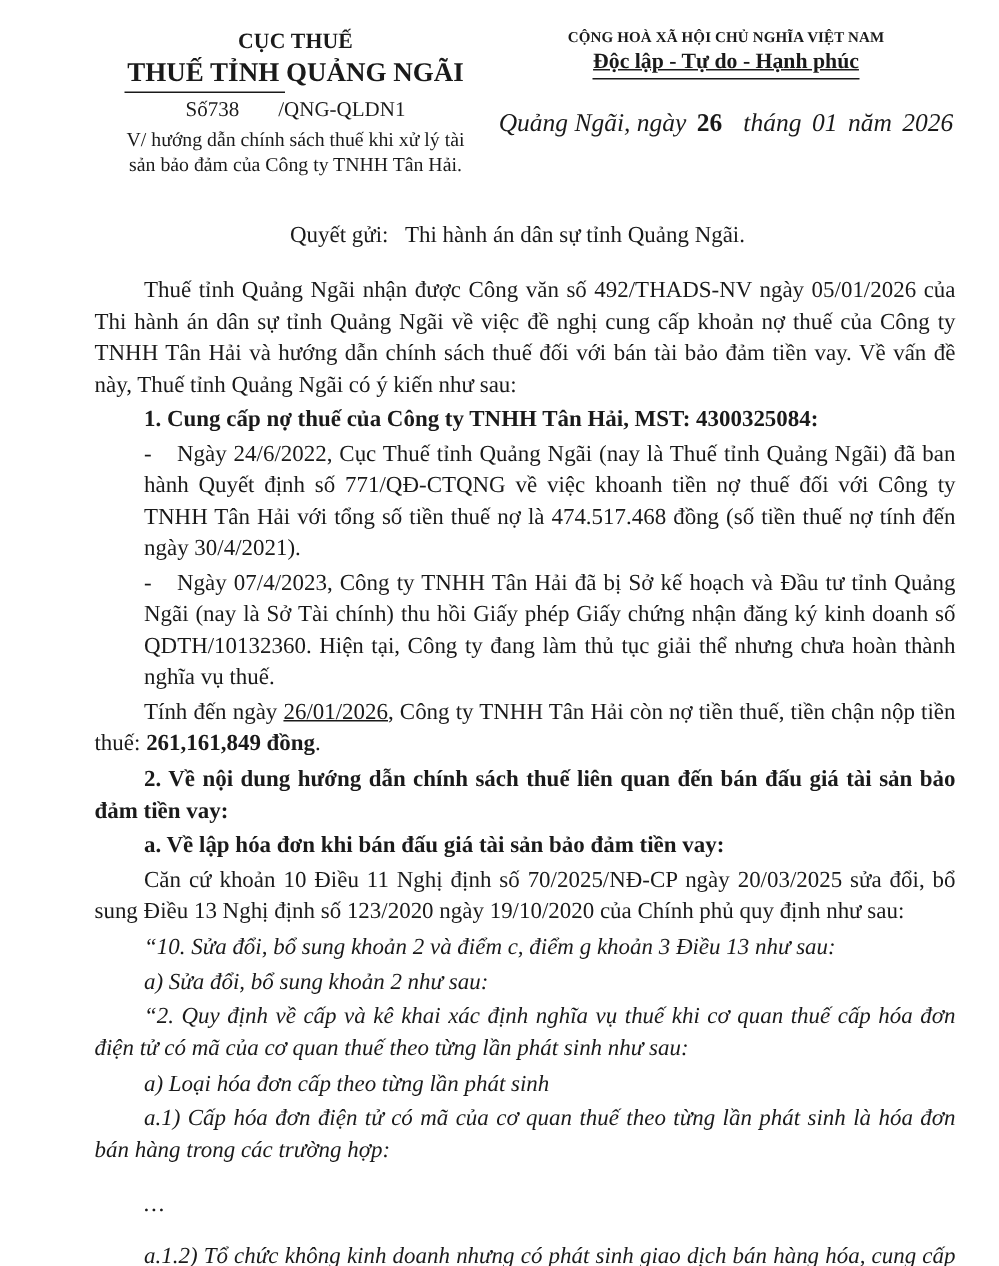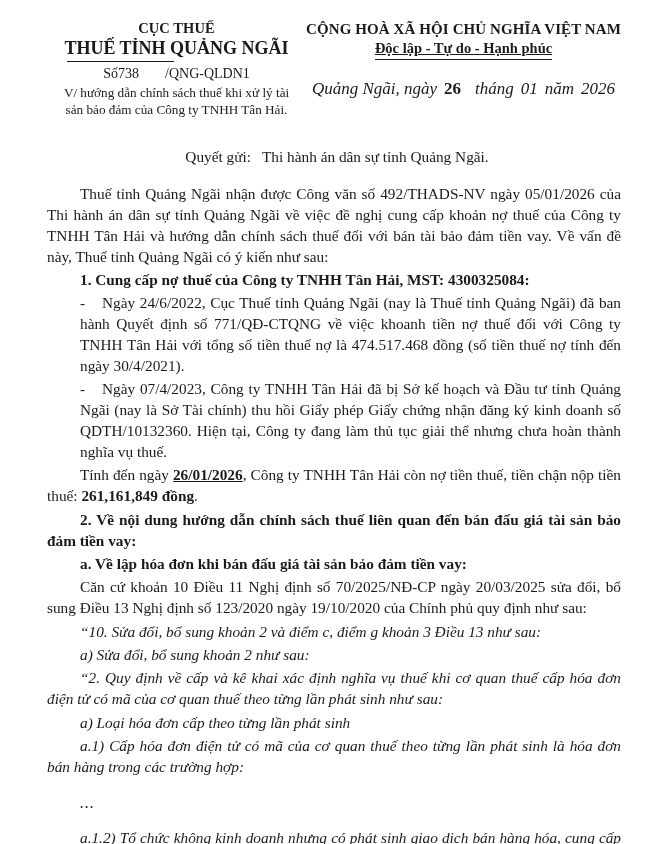--- a/index.html
+++ b/index.html
@@ -14,21 +14,21 @@
     overflow: hidden;
     font-family: "Liberation Serif", "DejaVu Serif", serif;
     color: #1a1a1a;
     -webkit-font-smoothing: antialiased;
   }
   .page {
     position: relative;
     width: 666px;
     height: 664px;
     box-sizing: border-box;
-    padding: 14px 29px 0 47px;
+    padding: 14px 29px 0 63px;
   }
 
   
   .header {
     display: flex;
     align-items: flex-start;
     width: 574px;
   }
   .header-left {
     width: 268px;
@@ -64,21 +64,21 @@
     white-space: nowrap;
   }
   .doc-no-row .gap { display: inline-block; width: 26px; }
   .subject {
     font-size: 13.2px;
     line-height: 1.28;
     margin-top: 2px;
     padding: 0 2px;
   }
   .nation {
-    font-size: 15px;
+    font-size: 10px;
     font-weight: bold;
     line-height: 1.24;
     letter-spacing: .1px;
     white-space: nowrap;
   }
   .motto {
     font-size: 14.5px;
     font-weight: bold;
     line-height: 1.24;
     display: inline-block;
@@ -131,21 +131,21 @@
   p.dash .dash-body { display: inline; }
   p.bold { font-weight: bold; }
   p.ital {
     font-style: italic;
   }
   p.ellipsis {
     text-indent: 33px;
     font-style: italic;
     letter-spacing: 1px;
   }
-  .u { text-decoration: underline; font-weight: bold; }
+  .u { text-decoration: underline; font-weight: normal; }
   .b { font-weight: bold; }
 </style>
 </head>
 <body>
 
 <div class="page">
 
   <div class="header">
 
     <div class="header-left">

